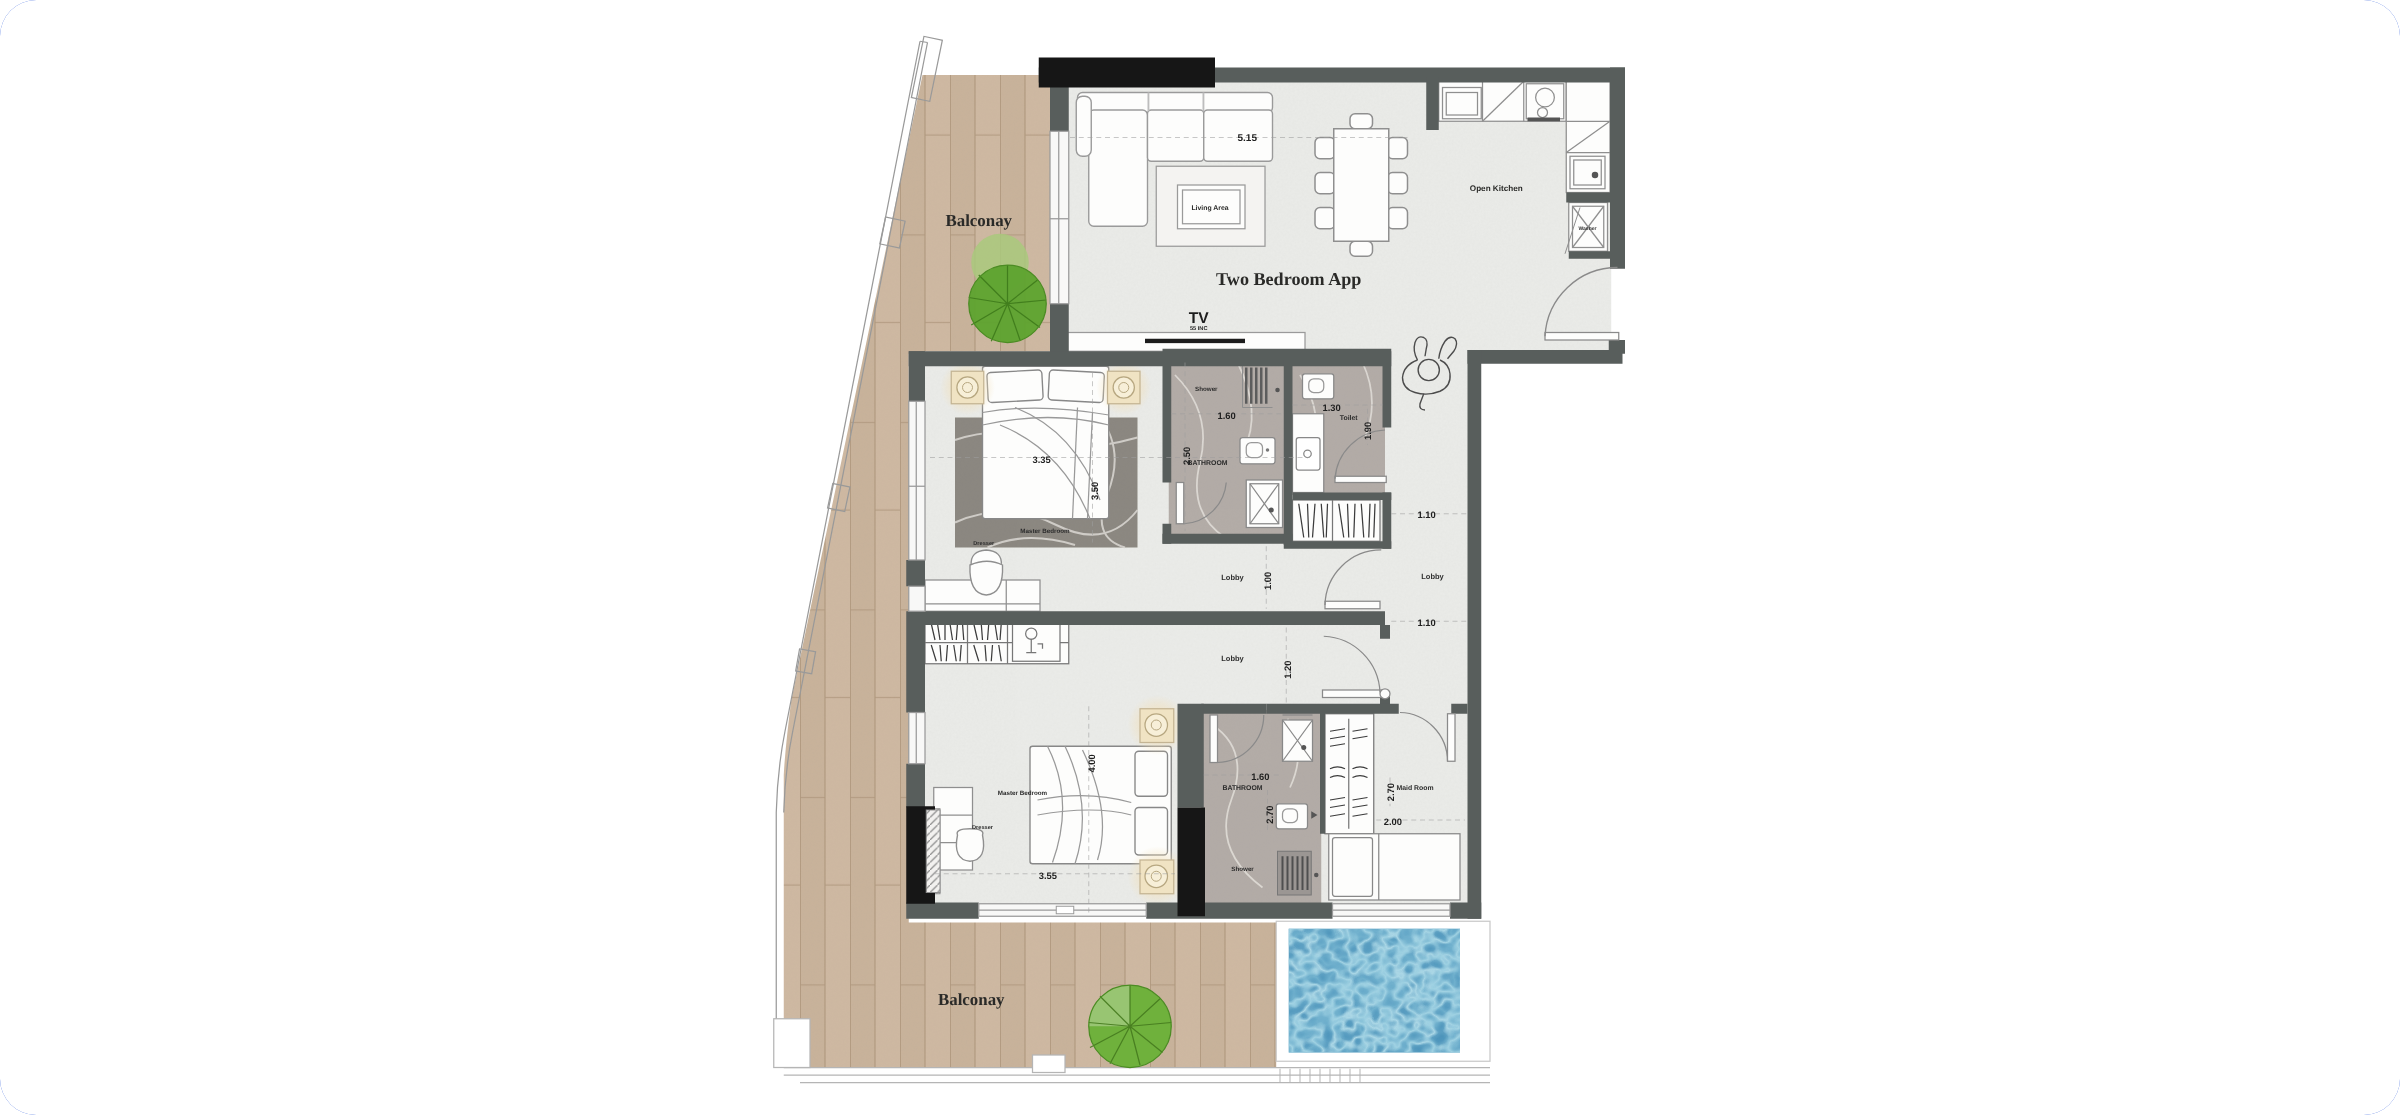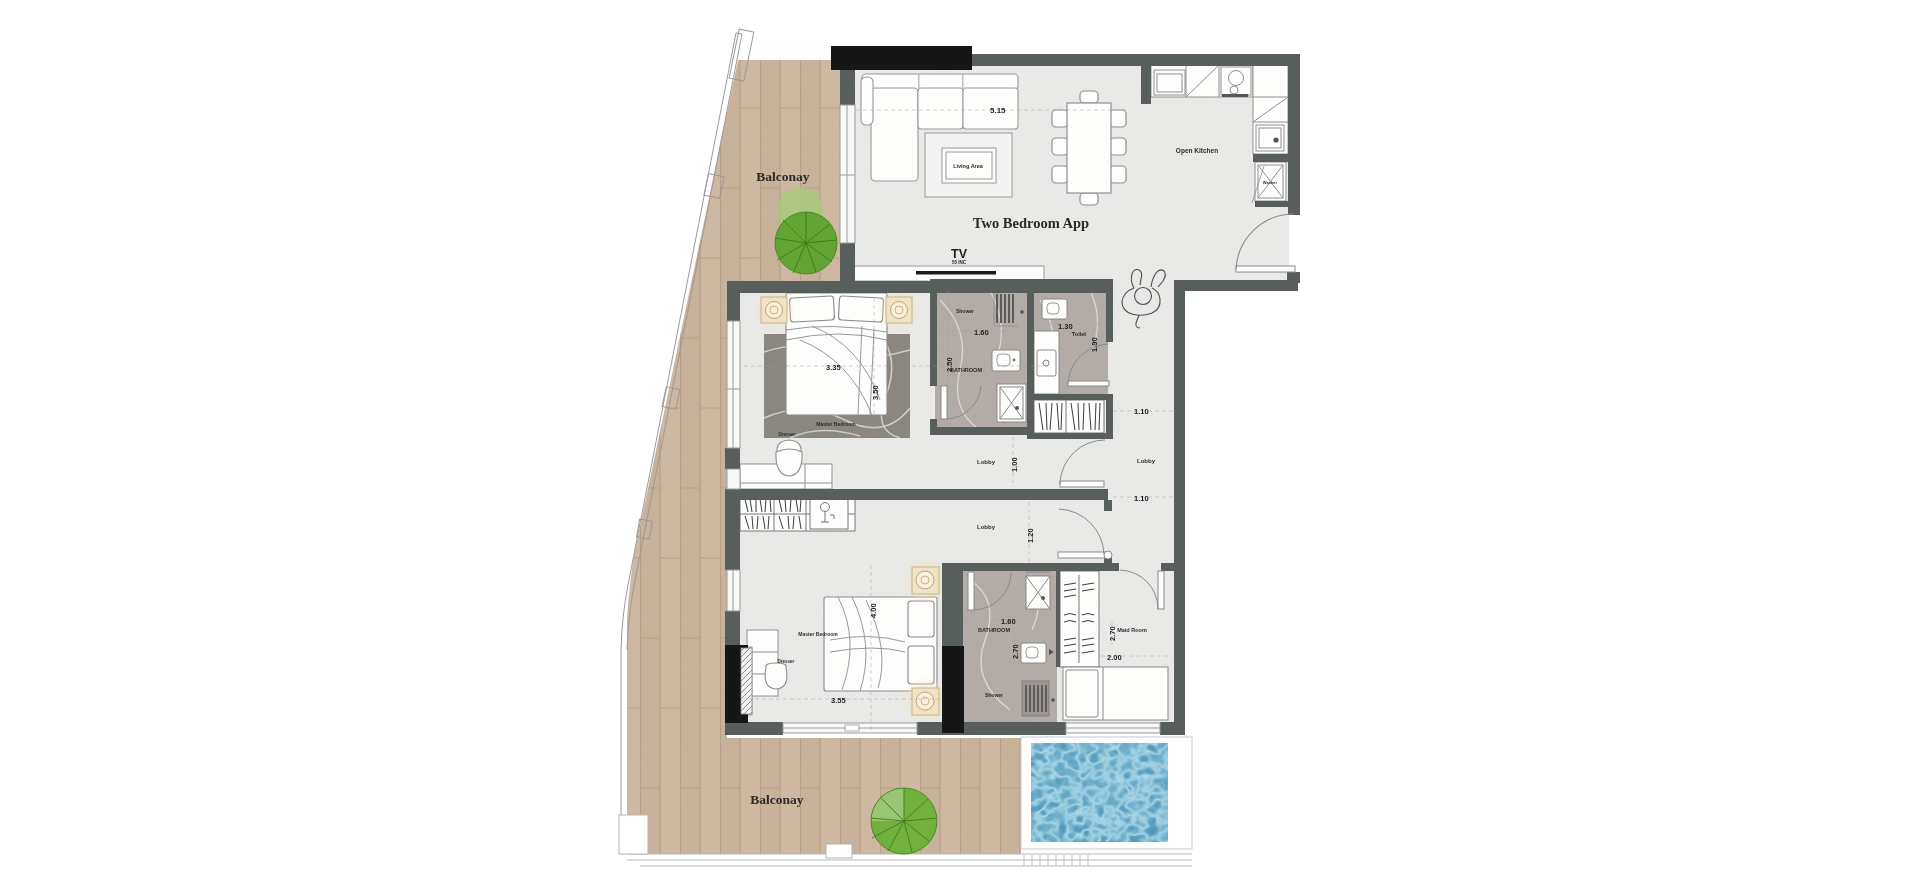--- a/index.html
+++ b/index.html
@@ -1,16 +1,16 @@
 <!DOCTYPE html>
 <html><head>
 <meta charset="utf-8">
 <style>
   html,body{margin:0;padding:0;background:#ffffff;}
-  #wrap{width:1920px;height:892px;position:relative;overflow:hidden;background:#1d4ed8;}
+  #wrap{width:1920px;height:892px;position:relative;overflow:hidden;background:#1d4ed8;border-radius:29px;}
   svg{display:block;}
 </style>
 </head>
 <body>
 <div id="wrap">
 <svg width="1920" height="892" viewBox="0 0 1920 892" xmlns="http://www.w3.org/2000/svg">
 <defs>
   <filter id="caustic" x="-5%" y="-5%" width="110%" height="110%">
     <feTurbulence type="fractalNoise" baseFrequency="0.075 0.085" numOctaves="2" seed="11" result="n"></feTurbulence>
     <feColorMatrix in="n" type="matrix" values="0 0 0 0 0  0 0 0 0 0  0 0 0 0 0  1 0 0 0 0" result="a"></feColorMatrix>

